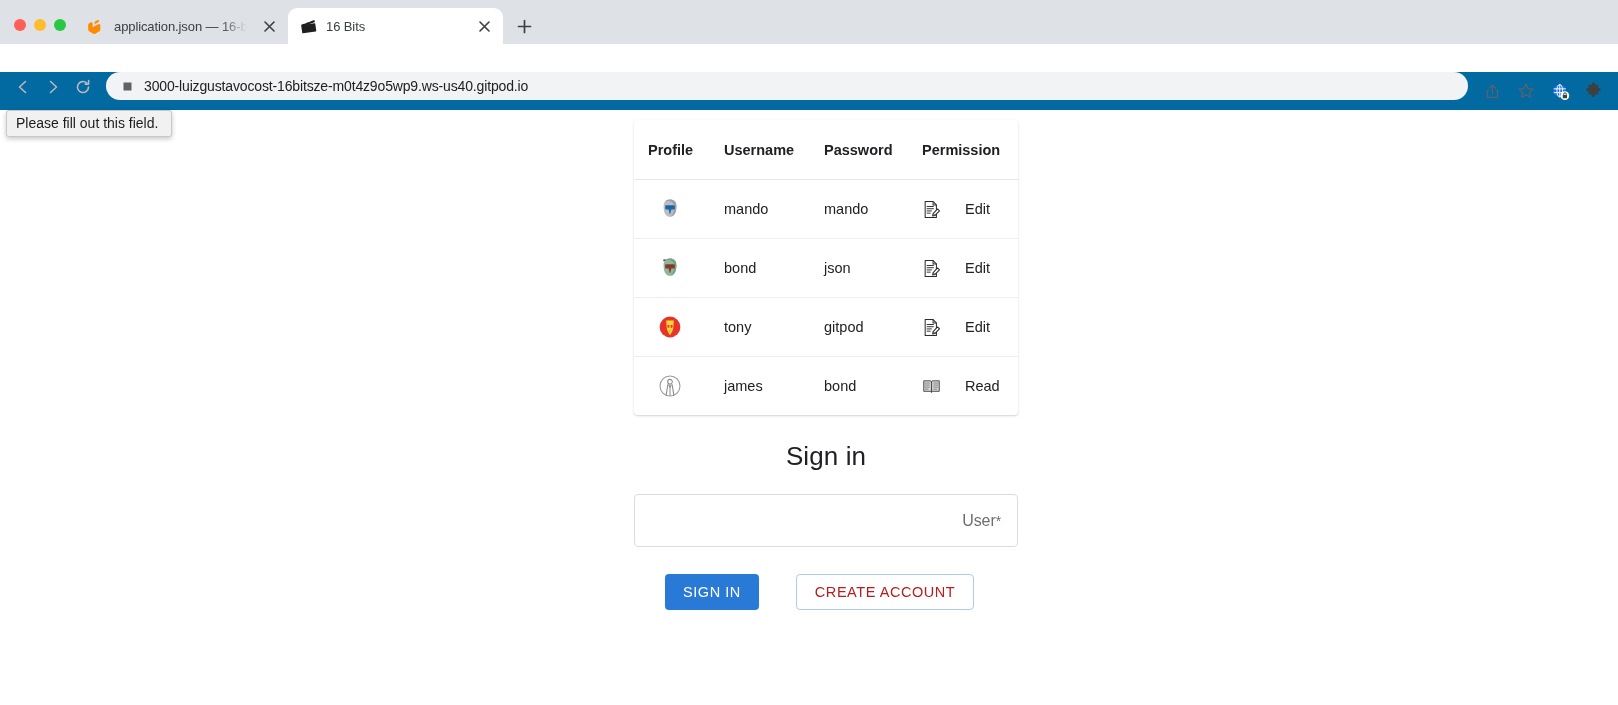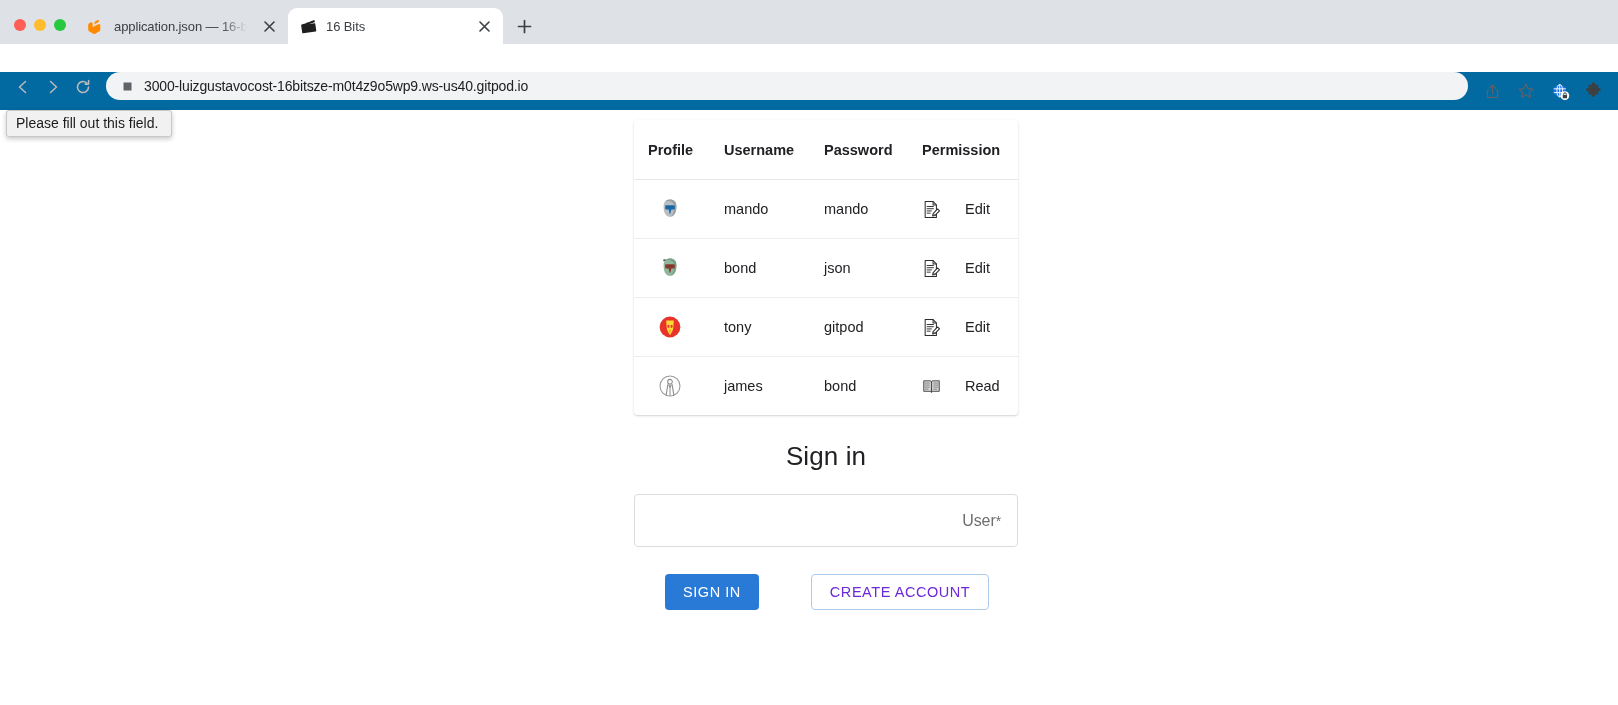--- a/index.html
+++ b/index.html
@@ -232,23 +232,23 @@
     font-family: "Liberation Sans", sans-serif;
   }
   .btn-primary {
     background: #2979d6;
     color: #ffffff;
     border: none;
     margin-left: 31px;
   }
   .btn-outline {
     background: #ffffff;
-    color: #6d28d9;
+    color: #b91c1c;
     border: 1px solid #aecbec;
-    margin-left: 52px;
+    margin-left: 37px;
   }
 
   .footer-brand {
     position: absolute;
     left: 288px;
     top: 619px;
     font-size: 16px;
     color: #3c3c3c;
     letter-spacing: 0.2px;
   }

